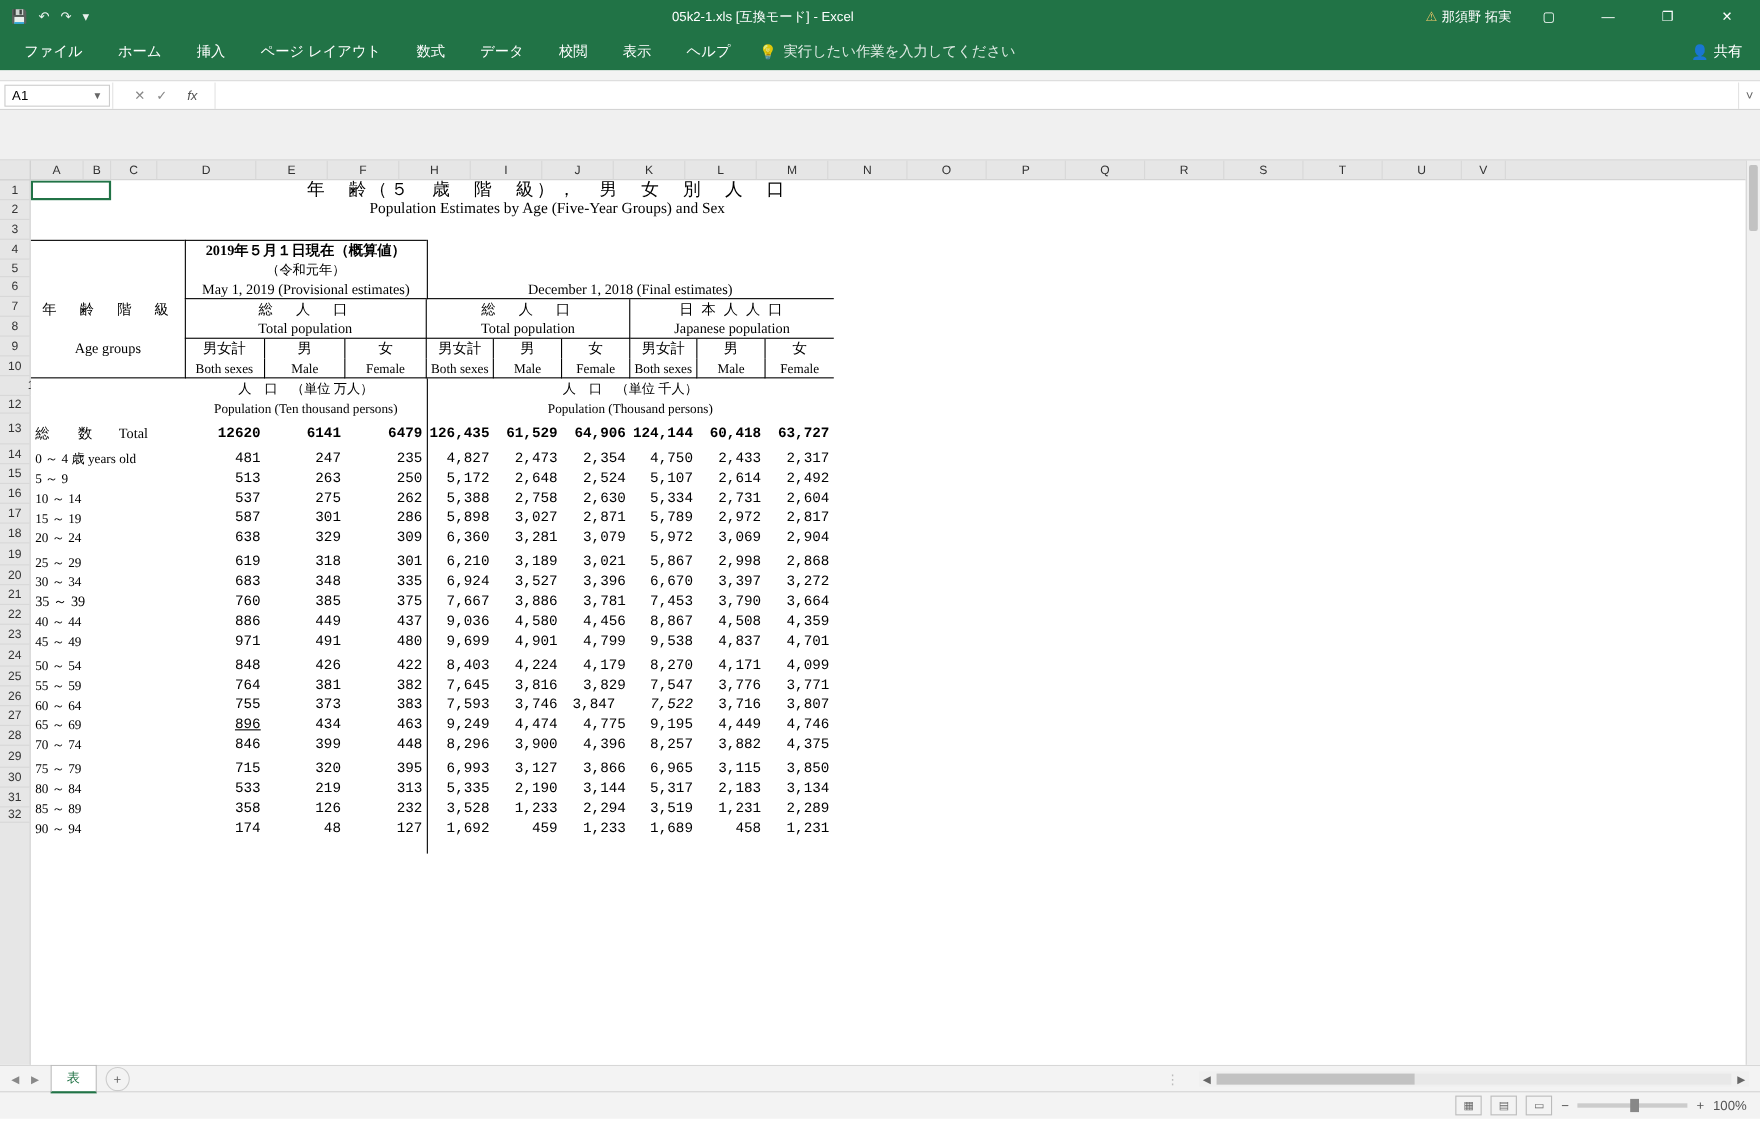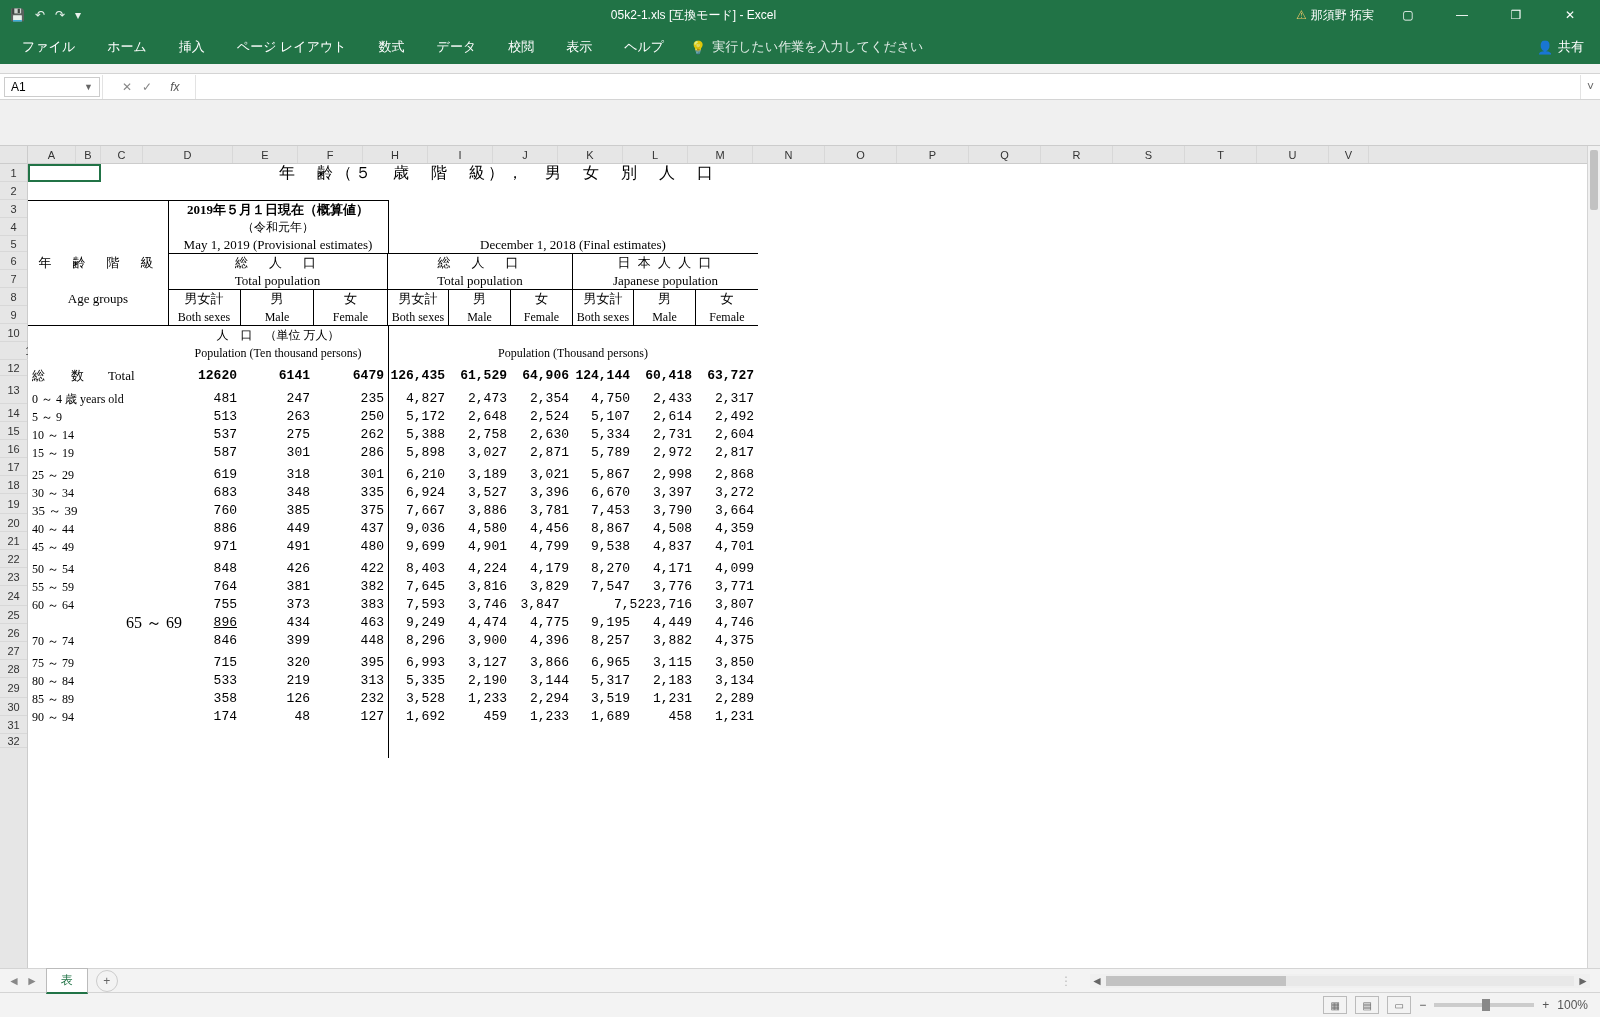--- a/index.html
+++ b/index.html
@@ -195,20 +195,23 @@
     </div>
 
   <div class="cells">
     <div class="selected-cell"></div>
 
     <div class="doc" id="doc">
 
       <div class="row">
           <div class="title1 serif">年　齢（５　歳　階　級），　男　女　別　人　口</div>
         </div>
+      <div class="row">
+          <div class="title2">Population Estimates by  Age (Five-Year Groups) and  Sex</div>
+        </div>
       <div class="row"></div>
 
       <div class="row">
         <div class="cell-abs bt serif ctr" style="left:140px;width:220px;font-weight:bold;">2019年５月１日現在（概算値）</div>
         <div class="cell-abs bt" style="left:0;width:140px;"></div>
       </div>
       <div class="row">
         <div class="cell-abs serif ctr" style="left:140px;width:220px;font-size:12px;">（令和元年）</div>
       </div>
       <div class="row">
@@ -252,20 +255,21 @@
         <div class="cell-abs ctr br bb" style="left:360px;width:61px;font-family:'Times New Roman';font-size:12px;">Both sexes</div>
         <div class="cell-abs ctr br bb" style="left:421px;width:62px;font-family:'Times New Roman';font-size:12px;">Male</div>
         <div class="cell-abs ctr br bb" style="left:483px;width:62px;font-family:'Times New Roman';font-size:12px;">Female</div>
         <div class="cell-abs ctr br bb" style="left:545px;width:61px;font-family:'Times New Roman';font-size:12px;">Both sexes</div>
         <div class="cell-abs ctr br bb" style="left:606px;width:62px;font-family:'Times New Roman';font-size:12px;">Male</div>
         <div class="cell-abs ctr bb" style="left:668px;width:62px;font-family:'Times New Roman';font-size:12px;">Female</div>
       </div>
 
       <div class="row">
         <div class="cell-abs serif ctr" style="left:140px;width:220px;font-size:12px;">人　口　（単位  万人）</div>
+        <div class="cell-abs serif ctr" style="left:360px;width:370px;font-size:12px;">人　口　（単位  千人）</div>
         <div class="cell-abs bl" style="left:360px;width:0;height:432px;"></div>
       </div>
       <div class="row">
         <div class="cell-abs ctr" style="left:140px;width:220px;font-family:'Times New Roman';font-size:12px;">Population  (Ten thousand persons)</div>
         <div class="cell-abs ctr" style="left:360px;width:370px;font-family:'Times New Roman';font-size:12px;">Population   (Thousand persons)</div>
       </div>
 
       <div class="row" style="height:28px;line-height:28px;">
         <div class="cell-abs serif" style="left:4px;width:70px;height:28px;line-height:28px;">総　　数</div>
         <div class="cell-abs" style="left:80px;width:60px;font-family:'Times New Roman';height:28px;line-height:28px;">Total</div>
@@ -313,20 +317,32 @@
             <div class="cell-abs serif" style="left: 4px; width: 150px; font-size: 12px; top: 0px;">15  ～  19</div>
             <div class="cell-abs num" style="left: 140px; width: 73px; padding-right: 4px; top: 0px;">587</div>
             <div class="cell-abs num" style="left: 213px; width: 73px; padding-right: 4px; top: 0px;">301</div>
             <div class="cell-abs num" style="left: 286px; width: 74px; padding-right: 4px; top: 0px;">286</div>
             <div class="cell-abs num2" style="left: 360px; width: 61px; padding-right: 4px; top: 0px;">5,898</div>
             <div class="cell-abs num2" style="left: 421px; width: 62px; padding-right: 4px; top: 0px;">3,027</div>
             <div class="cell-abs num2" style="left: 483px; width: 62px; padding-right: 4px; top: 0px;">2,871</div>
             <div class="cell-abs num2" style="left: 545px; width: 61px; padding-right: 4px; top: 0px;">5,789</div>
             <div class="cell-abs num2" style="left: 606px; width: 62px; padding-right: 4px; top: 0px;">2,972</div>
             <div class="cell-abs num2" style="left: 668px; width: 62px; padding-right: 4px; top: 0px;">2,817</div>
+          </div>
+          <div class="row" style="height: 18px; padding-top: 0px;">
+            <div class="cell-abs serif" style="left: 4px; width: 150px; font-size: 12px; top: 0px;">20  ～  24</div>
+            <div class="cell-abs num" style="left: 140px; width: 73px; padding-right: 4px; top: 0px;">638</div>
+            <div class="cell-abs num" style="left: 213px; width: 73px; padding-right: 4px; top: 0px;">329</div>
+            <div class="cell-abs num" style="left: 286px; width: 74px; padding-right: 4px; top: 0px;">309</div>
+            <div class="cell-abs num2" style="left: 360px; width: 61px; padding-right: 4px; top: 0px;">6,360</div>
+            <div class="cell-abs num2" style="left: 421px; width: 62px; padding-right: 4px; top: 0px;">3,281</div>
+            <div class="cell-abs num2" style="left: 483px; width: 62px; padding-right: 4px; top: 0px;">3,079</div>
+            <div class="cell-abs num2" style="left: 545px; width: 61px; padding-right: 4px; top: 0px;">5,972</div>
+            <div class="cell-abs num2" style="left: 606px; width: 62px; padding-right: 4px; top: 0px;">3,069</div>
+            <div class="cell-abs num2" style="left: 668px; width: 62px; padding-right: 4px; top: 0px;">2,904</div>
           </div>
           <div class="row" style="height: 22px; padding-top: 4px;">
             <div class="cell-abs serif" style="left: 4px; width: 150px; font-size: 12px; top: 4px;">25  ～  29</div>
             <div class="cell-abs num" style="left: 140px; width: 73px; padding-right: 4px; top: 4px;">619</div>
             <div class="cell-abs num" style="left: 213px; width: 73px; padding-right: 4px; top: 4px;">318</div>
             <div class="cell-abs num" style="left: 286px; width: 74px; padding-right: 4px; top: 4px;">301</div>
             <div class="cell-abs num2" style="left: 360px; width: 61px; padding-right: 4px; top: 4px;">6,210</div>
             <div class="cell-abs num2" style="left: 421px; width: 62px; padding-right: 4px; top: 4px;">3,189</div>
             <div class="cell-abs num2" style="left: 483px; width: 62px; padding-right: 4px; top: 4px;">3,021</div>
             <div class="cell-abs num2" style="left: 545px; width: 61px; padding-right: 4px; top: 4px;">5,867</div>
@@ -406,26 +422,26 @@
             <div class="cell-abs num2" style="left: 668px; width: 62px; padding-right: 4px; top: 0px;">3,771</div>
           </div>
           <div class="row" style="height: 18px; padding-top: 0px;">
             <div class="cell-abs serif" style="left: 4px; width: 150px; font-size: 12px; top: 0px;">60  ～  64</div>
             <div class="cell-abs num" style="left: 140px; width: 73px; padding-right: 4px; top: 0px;">755</div>
             <div class="cell-abs num" style="left: 213px; width: 73px; padding-right: 4px; top: 0px;">373</div>
             <div class="cell-abs num" style="left: 286px; width: 74px; padding-right: 4px; top: 0px;">383</div>
             <div class="cell-abs num2" style="left: 360px; width: 61px; padding-right: 4px; top: 0px;">7,593</div>
             <div class="cell-abs num2" style="left: 421px; width: 62px; padding-right: 4px; top: 0px;">3,746</div>
             <div class="cell-abs num2" style="left: 483px; width: 62px; padding-right: 4px; top: 0px; text-align: center;">3,847</div>
-            <div class="cell-abs num2" style="left: 568px; width: 61px; padding-right: 4px; top: 0px;">7,522</div>
+            <div class="cell-abs num2" style="left: 545px; width: 61px; padding-right: 4px; top: 0px; font-style: italic;">7,522</div>
             <div class="cell-abs num2" style="left: 606px; width: 62px; padding-right: 4px; top: 0px;">3,716</div>
             <div class="cell-abs num2" style="left: 668px; width: 62px; padding-right: 4px; top: 0px;">3,807</div>
           </div>
           <div class="row" style="height: 18px; padding-top: 0px;">
-            <div class="cell-abs serif" style="left: 4px; width: 150px; font-size: 16px; top: 0px; text-align: right;">65  ～  69</div>
+            <div class="cell-abs serif" style="left: 4px; width: 150px; font-size: 12px; top: 0px;">65  ～  69</div>
             <div class="cell-abs num" style="left: 140px; width: 73px; padding-right: 4px; top: 0px; text-decoration: underline;">896</div>
             <div class="cell-abs num" style="left: 213px; width: 73px; padding-right: 4px; top: 0px;">434</div>
             <div class="cell-abs num" style="left: 286px; width: 74px; padding-right: 4px; top: 0px;">463</div>
             <div class="cell-abs num2" style="left: 360px; width: 61px; padding-right: 4px; top: 0px;">9,249</div>
             <div class="cell-abs num2" style="left: 421px; width: 62px; padding-right: 4px; top: 0px;">4,474</div>
             <div class="cell-abs num2" style="left: 483px; width: 62px; padding-right: 4px; top: 0px;">4,775</div>
             <div class="cell-abs num2" style="left: 545px; width: 61px; padding-right: 4px; top: 0px;">9,195</div>
             <div class="cell-abs num2" style="left: 606px; width: 62px; padding-right: 4px; top: 0px;">4,449</div>
             <div class="cell-abs num2" style="left: 668px; width: 62px; padding-right: 4px; top: 0px;">4,746</div>
           </div>

